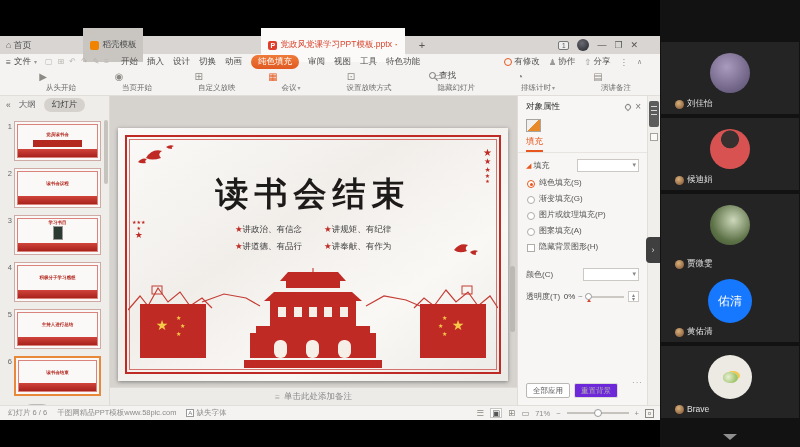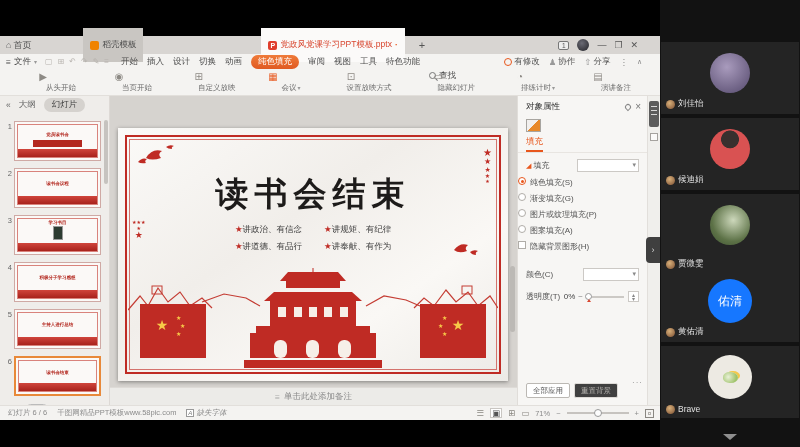--- a/index.html
+++ b/index.html
@@ -87,35 +87,35 @@
   .i-pin{width:6px;height:6px;border:1px solid #888;border-radius:50% 50% 50% 0;transform:rotate(-45deg);margin-left:auto;}
   .i-close{color:#777;font-size:10px;line-height:1;}
   .p-shape{margin:6px 0 0 8px;width:15px;height:13px;border:1px solid #a8a5a0;background:linear-gradient(135deg,#f2f0ee 48%,#e8892a 48%);}
   .p-tab{margin:4px 0 0 8px;display:inline-block;color:#e8571d;border-bottom:2px solid #e8571d;padding-bottom:2px;font-size:8.5px;}
   .p-sep{height:1px;background:#e8e5e1;margin:0 0 6px 0;}
   .p-row{display:flex;align-items:center;padding:0 8px;margin-top:4px;}
   .p-caret{color:#e8571d;font-size:7px;margin-right:2px;}
   .dd{margin-left:auto;width:62px;height:13px;background:#fff;border:1px solid #ccc9c5;position:relative;}
   .dd::after{content:'▾';position:absolute;right:2px;top:1px;font-size:7px;color:#888;}
   .dd.small{width:56px;}
-  .opt{display:flex;align-items:flex-start;gap:4px;padding:0 0;margin-top:5px;}
+  .opt{display:flex;align-items:flex-end;gap:4px;padding:0 9px;margin-top:5px;}
   .radio{width:8px;height:8px;border:1px solid #b0ada8;border-radius:50%;background:#fff;flex:none;position:relative;}
   .radio.on{border-color:#e8571d;}
   .radio.on::after{content:'';position:absolute;inset:1.5px;background:#e8571d;border-radius:50%;}
   .chk{width:8px;height:8px;border:1px solid #b0ada8;background:#fff;flex:none;}
   .t-val{color:#444;margin-left:auto;}
   .t-minus{color:#888;margin-left:3px;}
   .t-track{position:relative;width:38px;height:2px;background:#ccc9c5;margin-left:3px;}
   .t-knob{position:absolute;left:-1px;top:-3px;width:7px;height:7px;border:1px solid #999;border-radius:50%;background:#fff;}
   .t-tick{position:absolute;left:1px;top:3px;width:0;height:0;border-left:2px solid transparent;border-right:2px solid transparent;border-bottom:3px solid #d8462f;}
   .t-step{margin-left:4px;width:11px;height:11px;border:1px solid #ccc9c5;background:#fff;font-size:6px;color:#888;line-height:4px;text-align:center;padding-top:1px;}
   .p-more{position:absolute;right:4px;bottom:18px;color:#999;font-size:8px;letter-spacing:1px;}
   .p-bottom{position:absolute;left:8px;bottom:7px;display:flex;gap:4px;}
   .pbtn{height:15px;padding:0 6px;font-size:7.5px;display:flex;align-items:center;border:1px solid #bbb8b3;background:#fff;color:#555;border-radius:2px;}
-  .pbtn.dis{border-color:#dedbd7;color:#b5b2ae;background:#404040;}
+  .pbtn.dis{border-color:#dedbd7;color:#b5b2ae;background:#6d28d9;}
 
   
   .sidestrip{position:absolute;left:647px;top:60px;width:13px;height:309px;background:#f0efec;border-left:1px solid #e2dfdb;}
   .strip-tab{margin:5px auto 0 auto;width:10px;height:26px;background:#5c5c5c;border-radius:2px;position:relative;}
   .strip-tab::after{content:'';position:absolute;left:2px;top:5px;width:6px;height:1px;background:#d8d8d8;box-shadow:0 4px 0 #d8d8d8,0 8px 0 #d8d8d8;}
   .strip-ic{margin:6px auto 0 auto;width:8px;height:8px;border:1px solid #a5a29e;background:#fbfaf9;}
   .panel-handle{position:absolute;left:646px;top:201px;width:14px;height:26px;background:#3f3f3f;border-radius:4px 0 0 4px;color:#d5d5d5;font-size:9px;display:flex;align-items:center;justify-content:center;z-index:5;}
 
   
   .statusbar{position:absolute;left:0;top:369px;width:660px;height:15px;background:#f4f3f1;border-top:1px solid #e2dfdb;display:flex;align-items:center;font-size:7.5px;color:#8b8b8b;}
@@ -136,21 +136,21 @@
   .m-hicons{margin-left:auto;display:flex;gap:2px;}
   .m-hic{width:8px;height:8px;background:#6d6d6d;border-radius:2px 4px 2px 4px;transform:rotate(-15deg);}
   .tile{position:absolute;left:1px;width:138px;background:#242424;}
   .av{position:absolute;left:50%;top:11px;transform:translateX(-50%);width:40px;height:40px;border-radius:50%;}
   .av.p1{background:radial-gradient(circle at 42% 35%,#a99bbd,#695d80 75%,#4e4560);}
   .av.p2{background:radial-gradient(circle at 50% 26%,#38302e 0 24%,#d95252 26%);}
   .av.p3{background:radial-gradient(circle at 58% 38%,#cdd8bb,#5d7247 62%,#3c5030);}
   .av.p4{background:#1677ff;display:flex;align-items:center;justify-content:center;color:#fff;font-size:12px;width:44px;height:44px;top:9px;}
   .av.p5{background:#edeae3;width:44px;height:44px;top:9px;display:flex;align-items:center;justify-content:center;}
   .p5-glyph{width:15px;height:11px;background:radial-gradient(circle at 35% 45%,#e9f0d8,#9fc36a 70%);border-radius:50% 60% 55% 50%;box-shadow:3px -2px 0 -1px #f3c84c;}
-  .nm{position:absolute;left:5px;bottom:4px;display:flex;align-items:center;gap:3px;}
+  .nm{position:absolute;left:14px;bottom:4px;display:flex;align-items:center;gap:3px;}
   .mic-ic{width:9px;height:9px;border-radius:50%;background:radial-gradient(circle at 40% 35%,#d8b07a,#7c4f32);flex:none;}
   .nm span{font-size:8.5px;color:#e2e2e2;white-space:nowrap;}
   .m-more{position:absolute;left:50%;bottom:7px;transform:translateX(-50%);width:0;height:0;border-left:7px solid transparent;border-right:7px solid transparent;border-top:6px solid #8f8f8f;}
 </style>
 </head>
 <body>
 
 <div id="stage">
 
   <div class="app">
@@ -478,21 +478,21 @@
     <div class="sidestrip">
       <div class="strip-tab"></div>
       <div class="strip-ic"></div>
     </div>
     <div class="panel-handle">›</div>
 
     <div class="statusbar">
       <div class="sb-left">
         <span>幻灯片 6 / 6</span>
         <span>千图网精品PPT模板www.58pic.com</span>
-        <span style="display:flex;align-items:center;gap:2px;font-style:italic;">
+        <span style="display:flex;align-items:center;gap:2px;">
             <span class="fonts-ic">A</span>
             <span>缺失字体</span>
           </span>
       </div>
       <div class="sb-right">
         <span class="v-ic">☰</span>
         <span class="v-ic on">▣</span>
         <span class="v-ic">⊞</span>
         <span class="v-ic">▭</span>
         <span>71%</span>

